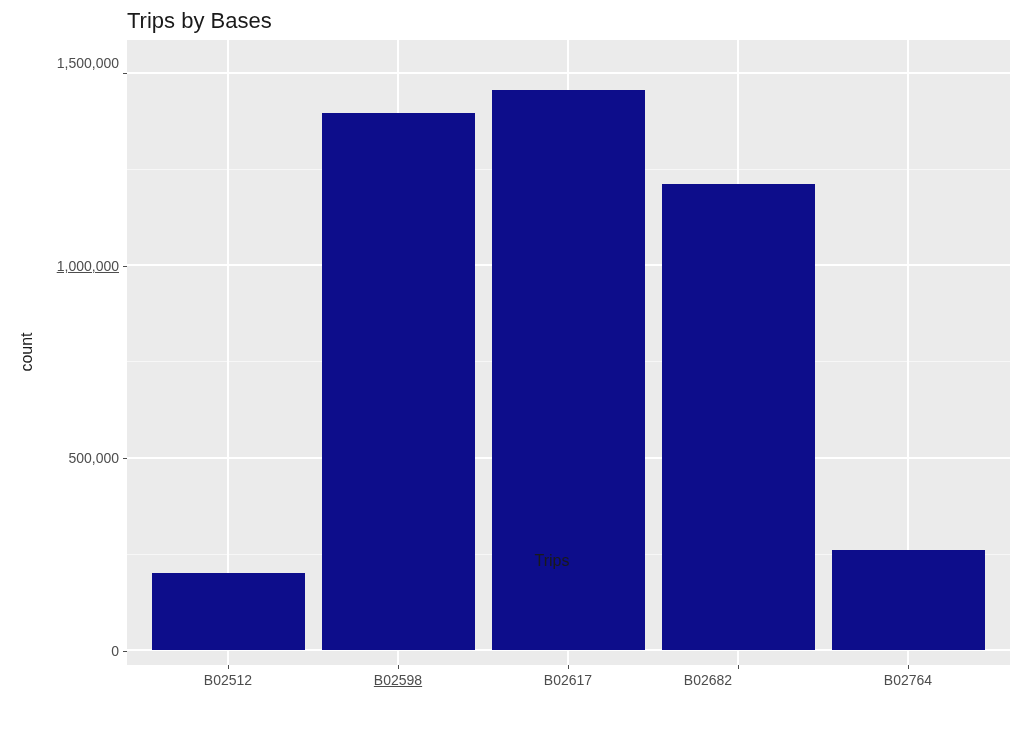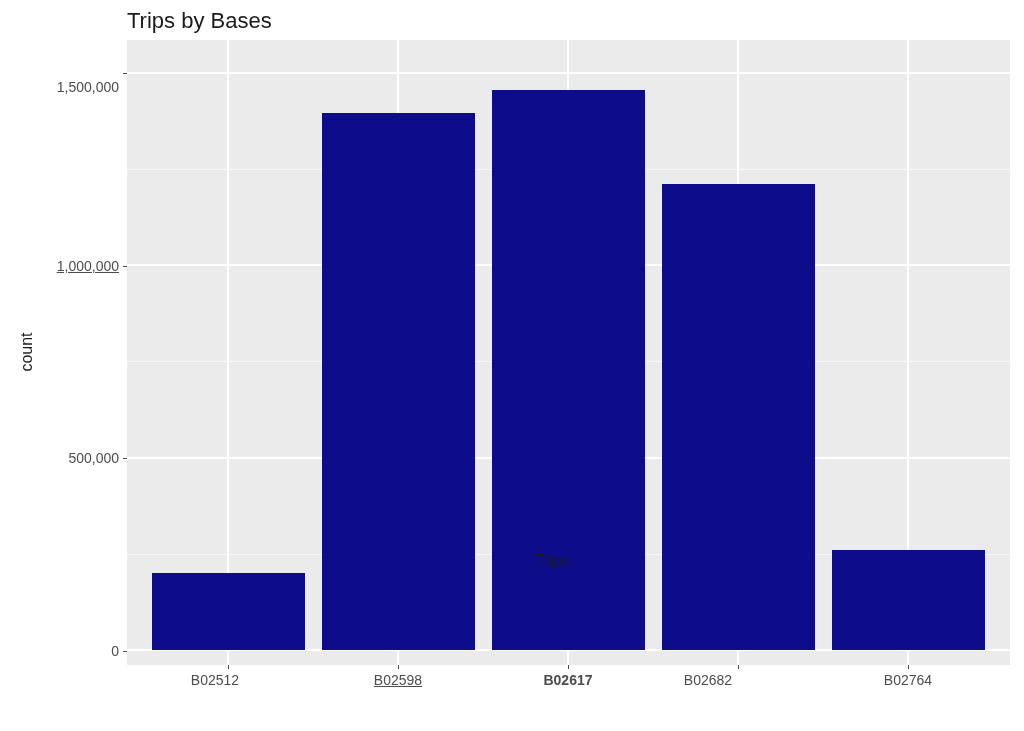--- a/index.html
+++ b/index.html
@@ -138,30 +138,30 @@
     <div class="bar" style="left: 25px; width: 153px; height: 77px; bottom: 15px;"></div>
     <div class="bar" style="left: 195px; width: 153px; height: 537px; bottom: 15px;"></div>
     <div class="bar" style="left: 365px; width: 153px; height: 560px; bottom: 15px;"></div>
     <div class="bar" style="left: 535px; width: 153px; height: 466px; bottom: 15px;"></div>
     <div class="bar" style="left: 705px; width: 153px; height: 100px; bottom: 15px;"></div>
   </div>
 
   <div class="y-tick-label" style="top: 651px;">0</div>
   <div class="y-tick-label" style="top: 458px;">500,000</div>
   <div class="y-tick-label" style="top: 266px; text-decoration: underline;">1,000,000</div>
-  <div class="y-tick-label" style="top: 87px;">1,500,000</div>
+  <div class="y-tick-label" style="top: 63px;">1,500,000</div>
 
   <div class="y-tick-mark" style="top: 651px;"></div>
   <div class="y-tick-mark" style="top: 458px;"></div>
   <div class="y-tick-mark" style="top: 266px;"></div>
   <div class="y-tick-mark" style="top: 73px;"></div>
 
-  <div class="x-tick-label" style="left: 215px;">B02512</div>
+  <div class="x-tick-label" style="left: 228px;">B02512</div>
   <div class="x-tick-label" style="left: 398px; text-decoration: underline;">B02598</div>
-  <div class="x-tick-label" style="left: 568px; font-weight: bold;">B02617</div>
+  <div class="x-tick-label" style="left: 568px;">B02617</div>
   <div class="x-tick-label" style="left: 708px;">B02682</div>
   <div class="x-tick-label" style="left: 908px;">B02764</div>
 
   <div class="x-tick-mark" style="left: 228px;"></div>
   <div class="x-tick-mark" style="left: 398px;"></div>
   <div class="x-tick-mark" style="left: 568px;"></div>
   <div class="x-tick-mark" style="left: 738px;"></div>
   <div class="x-tick-mark" style="left: 908px;"></div>
 
   <div class="y-axis-label">count</div>

